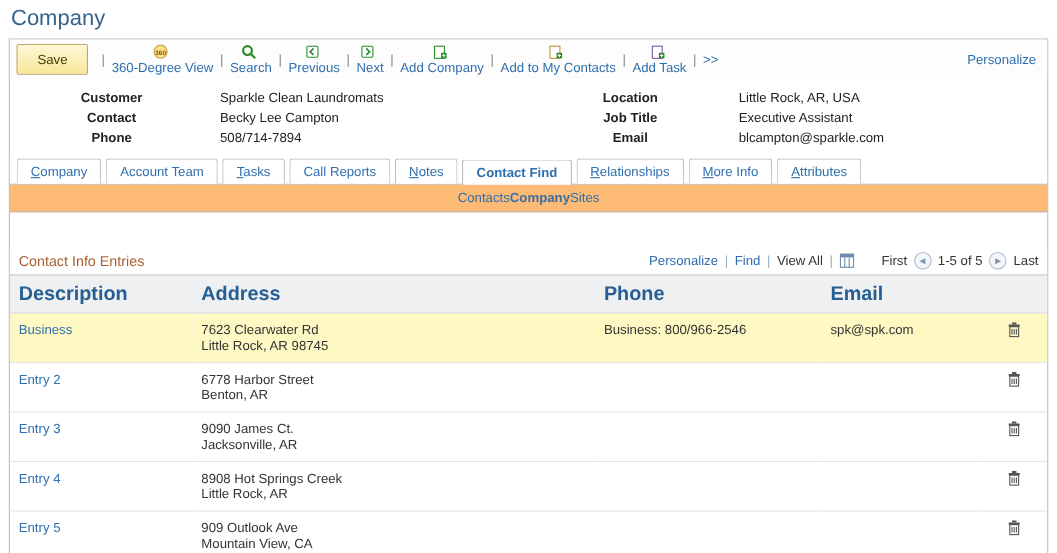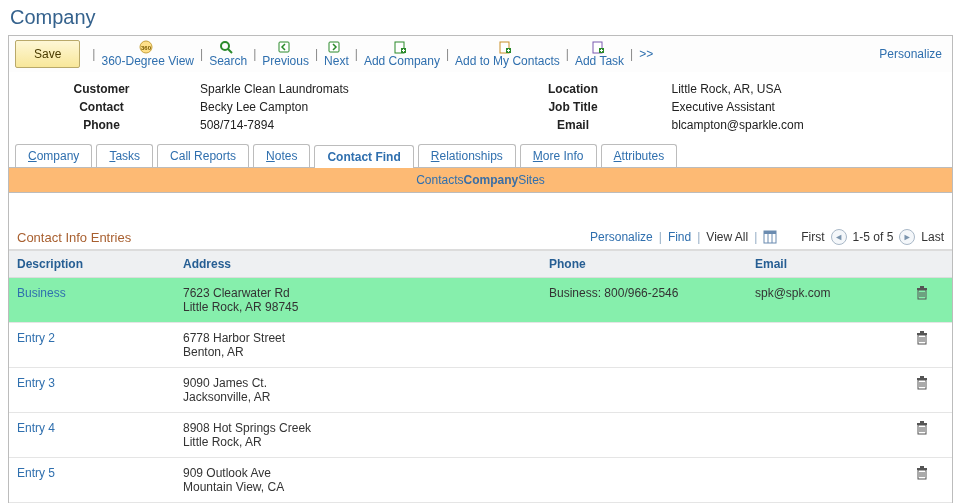--- a/index.html
+++ b/index.html
@@ -164,30 +164,30 @@
     border-collapse: collapse;
   }
   table.grid th {
     background: #eef0f2;
     text-align: left;
     color: #265e93;
     font-weight: bold;
     padding: 6px 8px;
     border-top: 1px solid #dcdcdc;
     border-bottom: 1px solid #dcdcdc;
-    font-size:12px;
+    font-size:18px;
   }
   table.grid td {
     padding: 8px 8px;
     border-bottom: 1px solid #e5e5e5;
     vertical-align: top;
     font-size:12px;
   }
   table.grid tr.highlight td {
-    background: #86efac;
+    background: #fef9c3;
   }
   .desc-link { color: #2f6fae; cursor:pointer; }
   .trash {
     cursor:pointer;
     display:inline-flex;
   }
   .create-btn {
     background: linear-gradient(#fef7d6, #f8e79a);
     border: 1px solid #b9a96a;
     color: #4a3b00;
@@ -329,20 +329,21 @@
           </div>
         <div class="srow">
             <div class="slabel">Email</div>
             <div class="svalue">blcampton@sparkle.com</div>
           </div>
       </div>
     </div>
 
     <div class="tabs-row">
       <div class="tab"><span class="ul">C</span><span>ompany</span></div>
+      <div class="tab">Account Team</div>
       <div class="tab"><span class="ul">T</span><span>asks</span></div>
       <div class="tab">Call Reports</div>
       <div class="tab"><span class="ul">N</span><span>otes</span></div>
       <div class="tab active">Contact Find</div>
       <div class="tab"><span class="ul">R</span><span>elationships</span></div>
       <div class="tab"><span class="ul">M</span><span>ore Info</span></div>
       <div class="tab"><span class="ul">A</span><span>ttributes</span></div>
     </div>
 
     <div class="subtabs">

